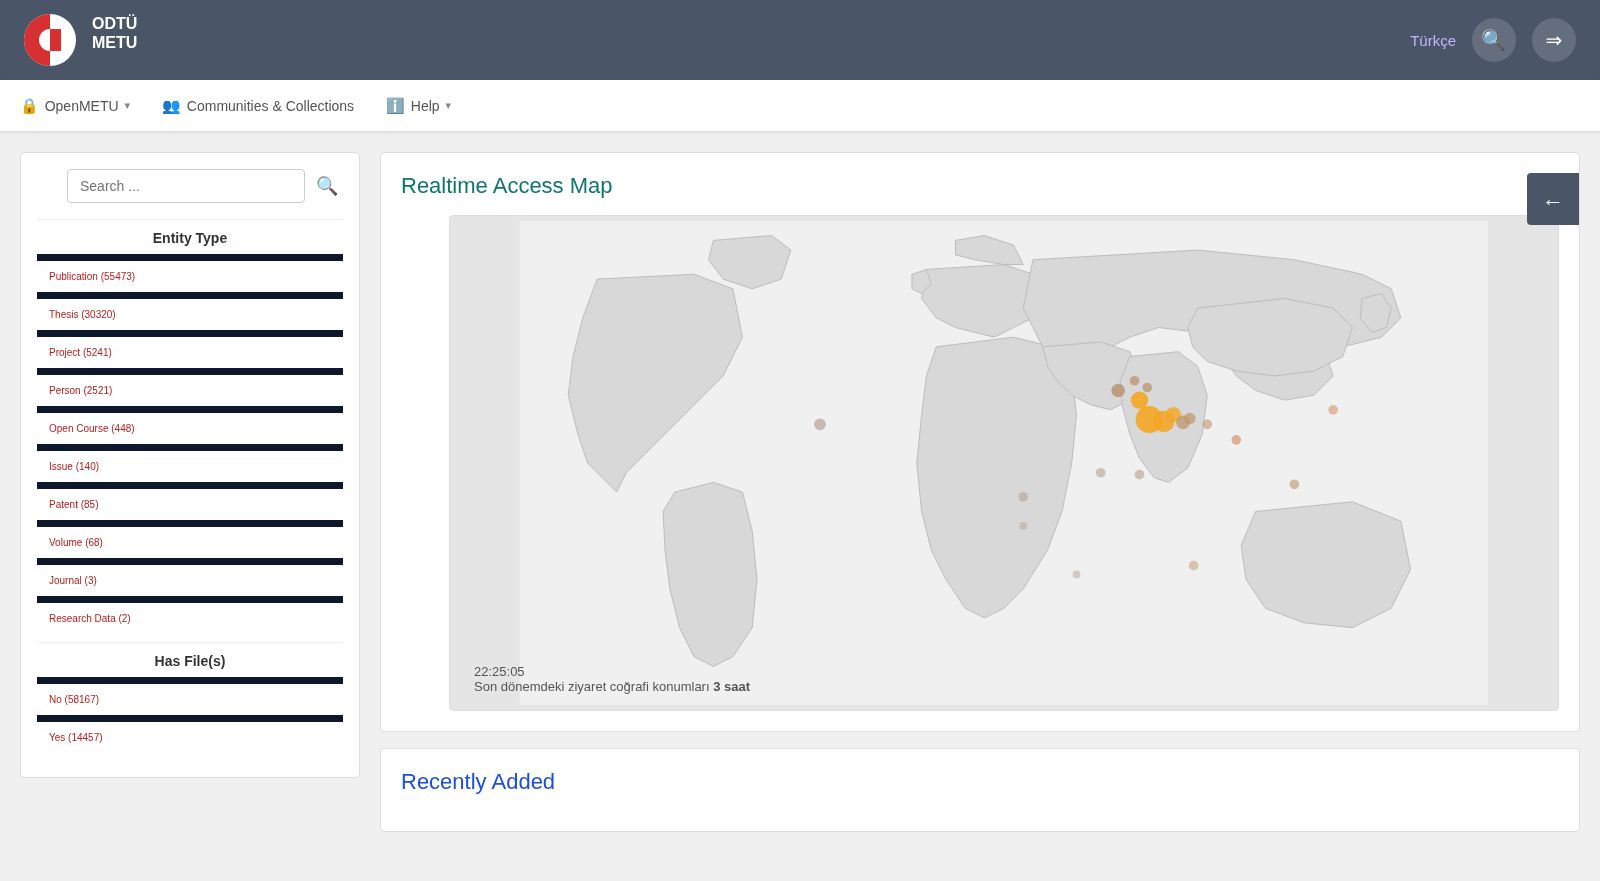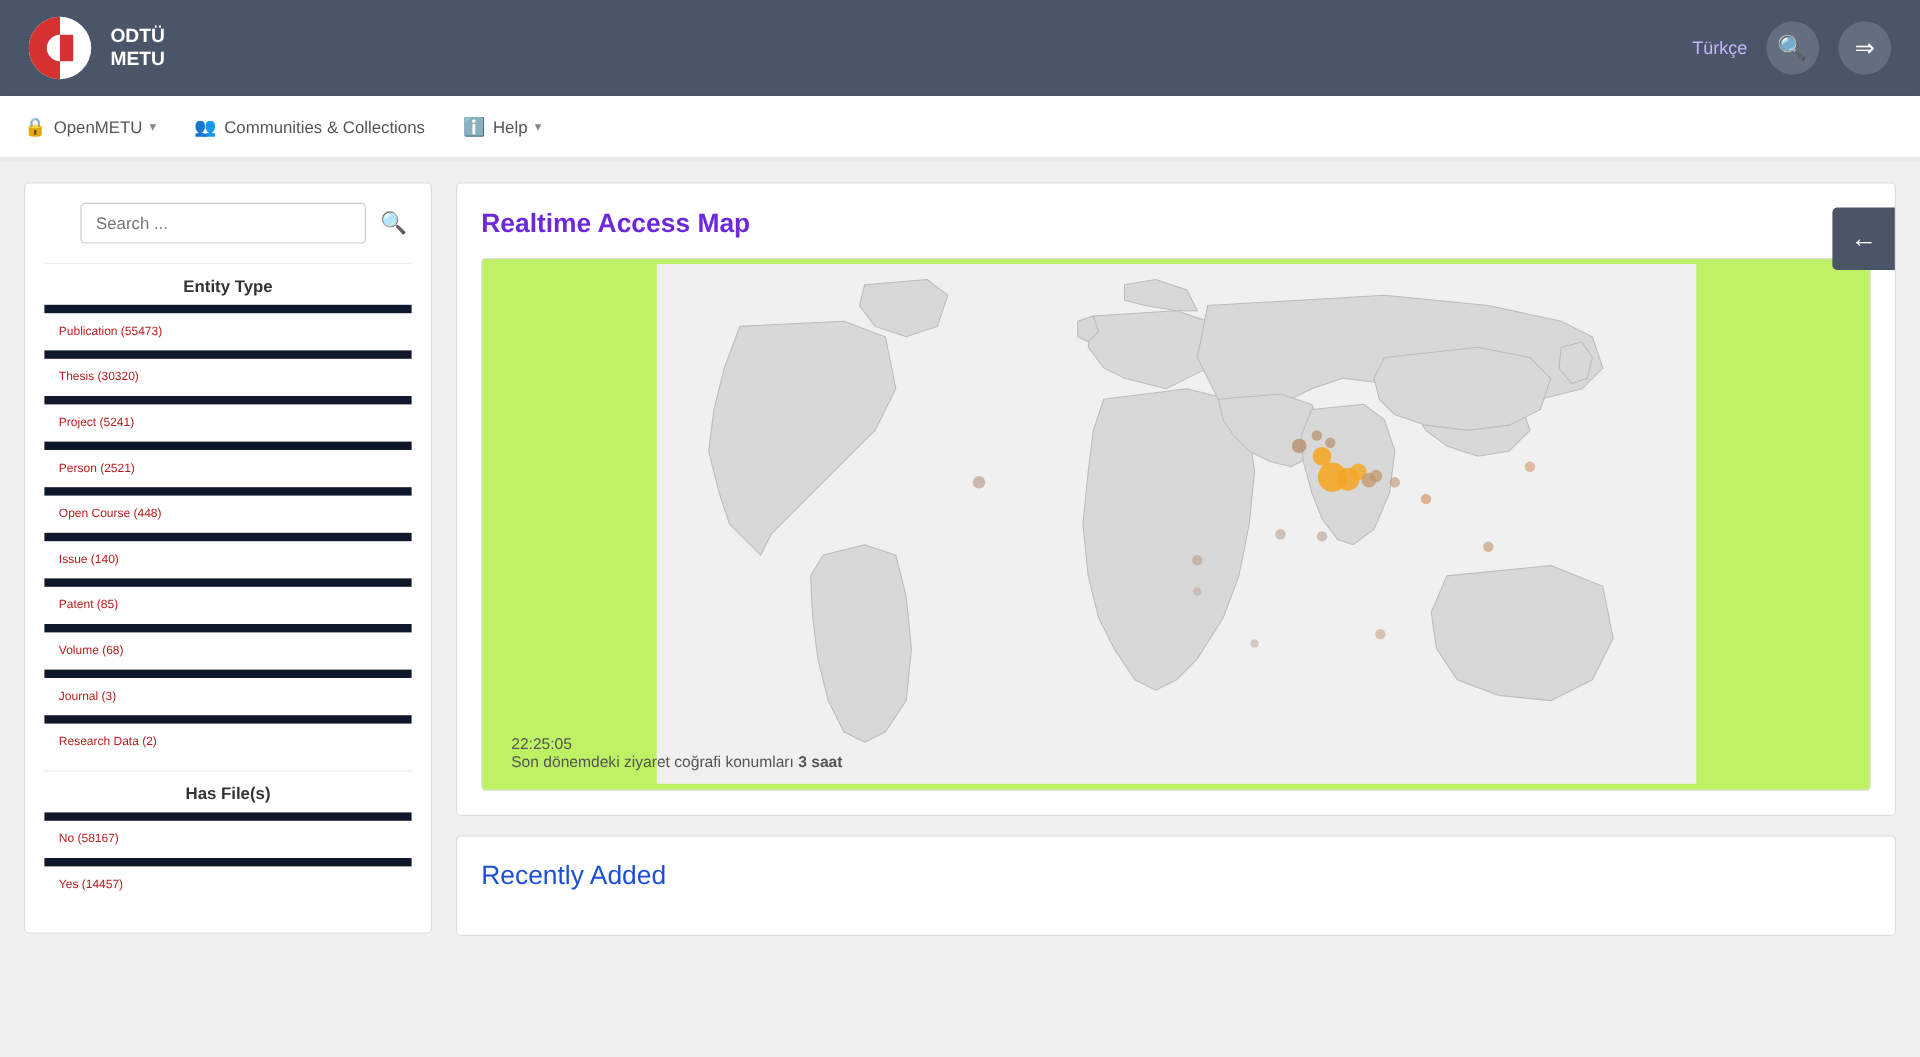--- a/index.html
+++ b/index.html
@@ -7,21 +7,21 @@
 
     
     .header {
       background: #4a5568;
       height: 80px;
       display: flex;
       align-items: center;
       padding: 0 24px;
       justify-content: space-between;
     }
-    .header-left { display: flex; align-items: center; gap: 16px; }
+    .header-left { display: flex; align-items: flex-start; gap: 16px; }
     .logo-circle {
       width: 52px; height: 52px;
       border-radius: 50%;
       background: white;
       display: flex; align-items: center; justify-content: center;
       overflow: hidden;
       position: relative;
     }
     .logo-half-left {
       position: absolute; left: 0; top: 0; width: 50%; height: 100%;
@@ -124,29 +124,30 @@
     }
 
     .map-section {
       background: white;
       border: 1px solid #ddd;
       border-radius: 4px;
       padding: 20px;
       margin-bottom: 16px;
       position: relative;
     }
-    .map-title { font-size: 22px; font-weight: 700; color: #6d28d9; margin-bottom: 16px; }
+    .map-title { font-size: 22px; font-weight: 400; color: #0f766e; margin-bottom: 16px; }
 
     .map-container {
       border: 1px solid #ddd;
       border-radius: 4px;
-      background: #bef264;
+      background: #e5e5e5;
       position: relative;
-      height: 444px;
+      height: 496px;
       overflow: hidden;
+      margin-left: 48px;
     }
 
     .back-btn {
       position: absolute;
       right: 0; top: 20px;
       background: #4a5568;
       color: white;
       width: 52px; height: 52px;
       border-radius: 4px 0 0 4px;
       display: flex; align-items: center; justify-content: center;

